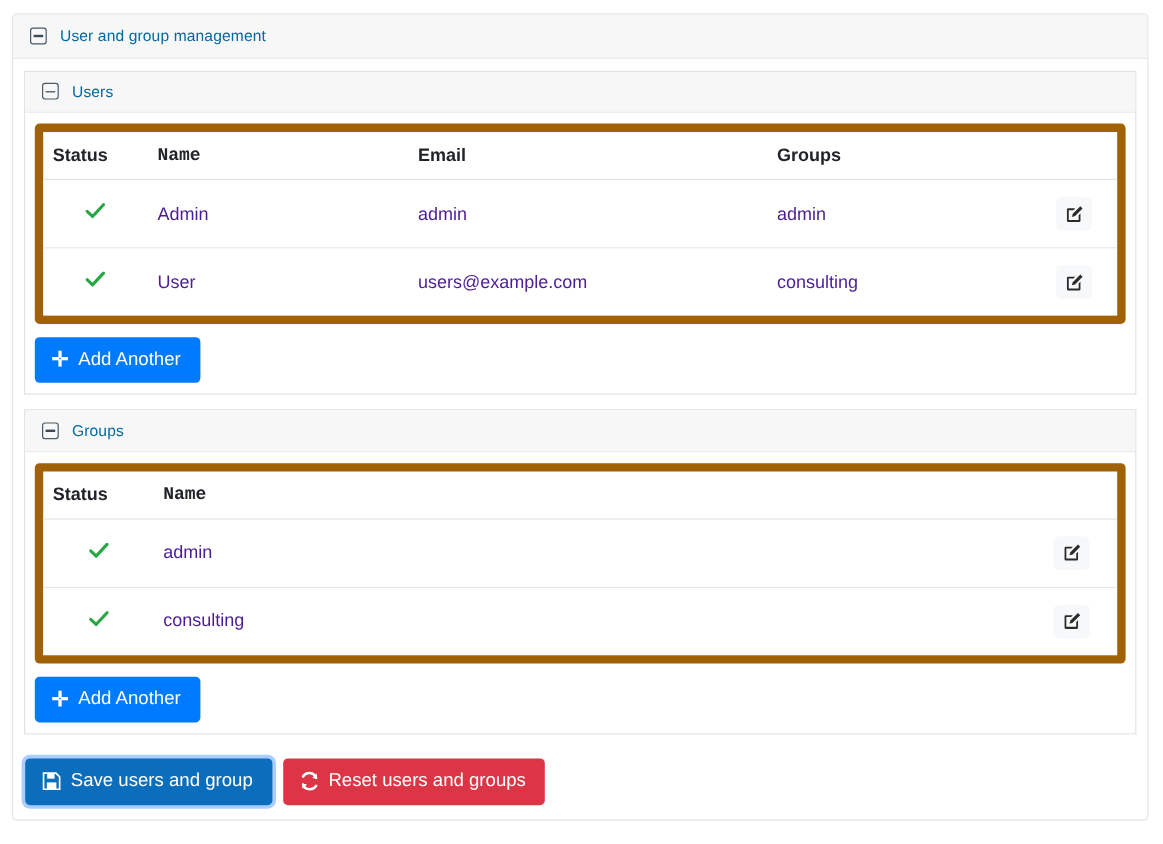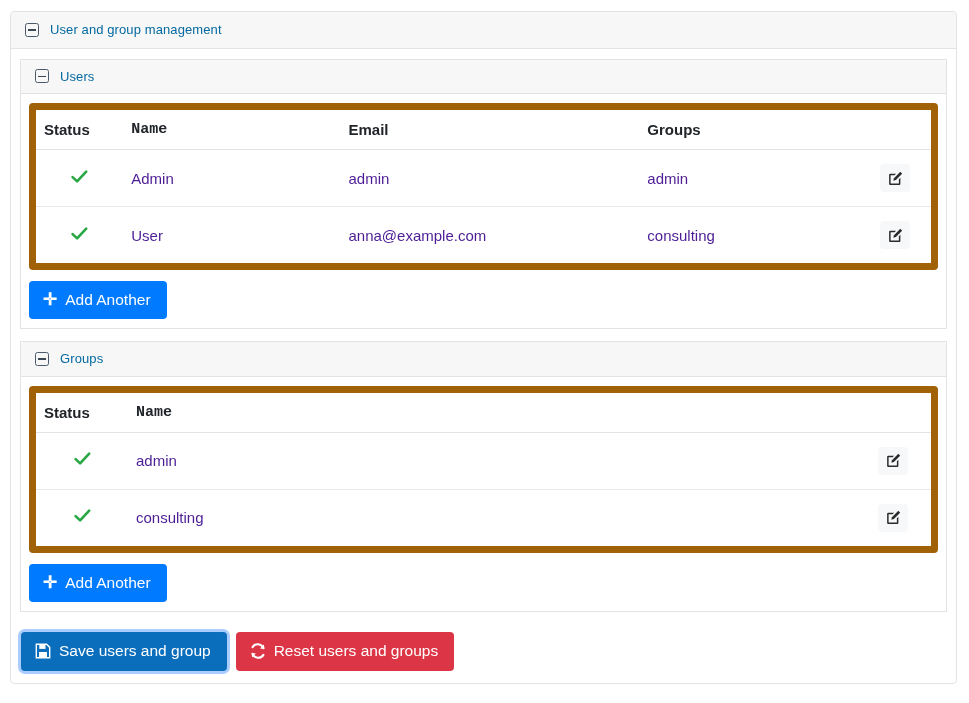--- a/index.html
+++ b/index.html
@@ -259,21 +259,21 @@
 
               <tr>
                 <td class="col-status">
                   <span class="check-icon">
                     <svg width="17" height="14" viewBox="0 0 17 14" aria-hidden="true">
                         <path d="M1.6 7.1 L6.1 11.4 L15.2 1.6" stroke="#28a745" stroke-width="2.6" fill="none" stroke-linecap="round" stroke-linejoin="round"></path>
                       </svg>
                   </span>
                 </td>
                 <td class="col-name-users">User</td>
-                <td class="col-email">anna@example.com</td>
+                <td class="col-email">users@example.com</td>
                 <td class="col-groups">consulting</td>
                 <td class="col-action">
                   <button class="edit-btn">
                     <span>
                       <svg width="15" height="15" viewBox="0 0 16 16" aria-hidden="true">
                         <path d="M1.2 4.0 a1.2 1.2 0 0 1 1.2-1.2 H8.6 L7.0 4.4 H2.8 V13.2 H11.6 V8.9 L13.2 7.3 V13.8 a1.2 1.2 0 0 1 -1.2 1.2 H2.4 a1.2 1.2 0 0 1 -1.2 -1.2 Z" fill="#2b2b2b"></path>
                         <path d="M13.1 0.9 L15.1 2.9 L8.4 9.6 L5.6 10.4 L6.4 7.6 Z" fill="#2b2b2b"></path>
                       </svg>
                     </span>
                   </button>

